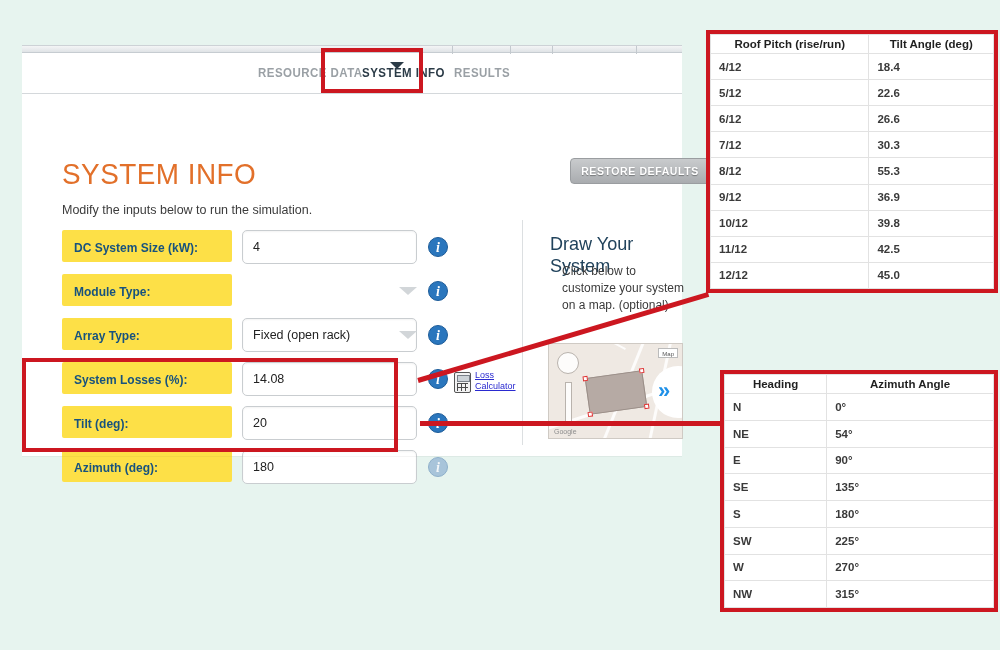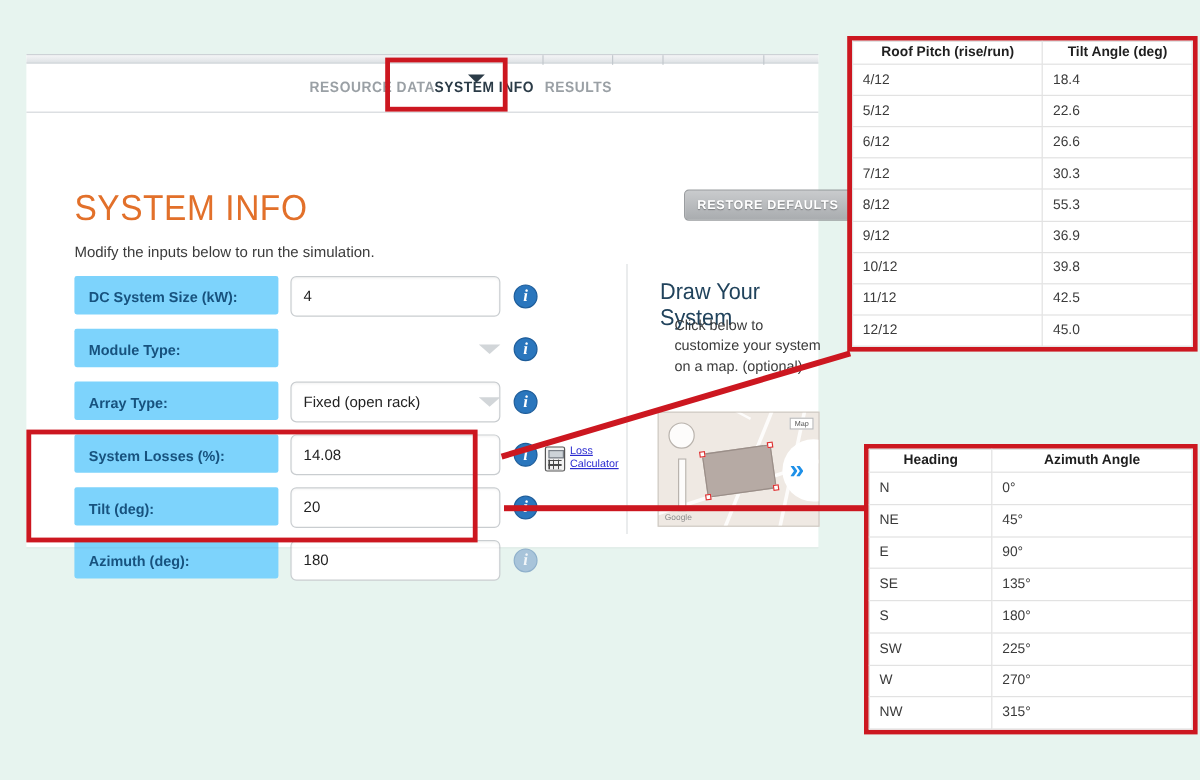--- a/index.html
+++ b/index.html
@@ -91,21 +91,21 @@
   
   .form { position: absolute; left: 40px; top: 185px; width: 355px; }
   .frow {
     position: relative;
     height: 40px;
     margin-bottom: 4px;
   }
   .flabel {
     position: absolute; left: 0; top: 0;
     width: 170px; height: 32px;
-    background: #7dd3fc;
+    background: #fde047;
     color: #17527e;
     font-size: 12px; font-weight: bold;
     line-height: 36px;
     padding-left: 12px;
     border-radius: 2px;
   }
   .fctrl {
     position: absolute; left: 180px; top: 0;
     width: 175px; height: 34px;
     background: #ffffff;
@@ -252,21 +252,21 @@
   #azim-table { left: 720px; top: 370px; width: 278px; height: 242px; }
   .ann-table table {
     width: 100%; height: 100%;
     border-collapse: collapse;
     background: #fff;
   }
   .ann-table th, .ann-table td {
     border: 1px solid #e2e2e2;
     padding: 3px 8px;
     text-align: left;
-    font-weight: normal;
+    font-weight: bold;
     white-space: nowrap;
   }
   .ann-table th { font-weight: bold; color: #1f1f1f; text-align: center; }
   .ann-table td { color: #3a3a3a; }
 
   
   .hl-box {
     position: absolute;
     border: 4px solid #cc1720;
     pointer-events: none;
@@ -449,21 +449,21 @@
           <th>Azimuth Angle</th>
         </tr>
       </thead>
       <tbody>
         <tr>
             <td>N</td>
             <td>0°</td>
           </tr>
         <tr>
             <td>NE</td>
-            <td>45°</td>
+            <td>54°</td>
           </tr>
         <tr>
             <td>E</td>
             <td>90°</td>
           </tr>
         <tr>
             <td>SE</td>
             <td>135°</td>
           </tr>
         <tr>

